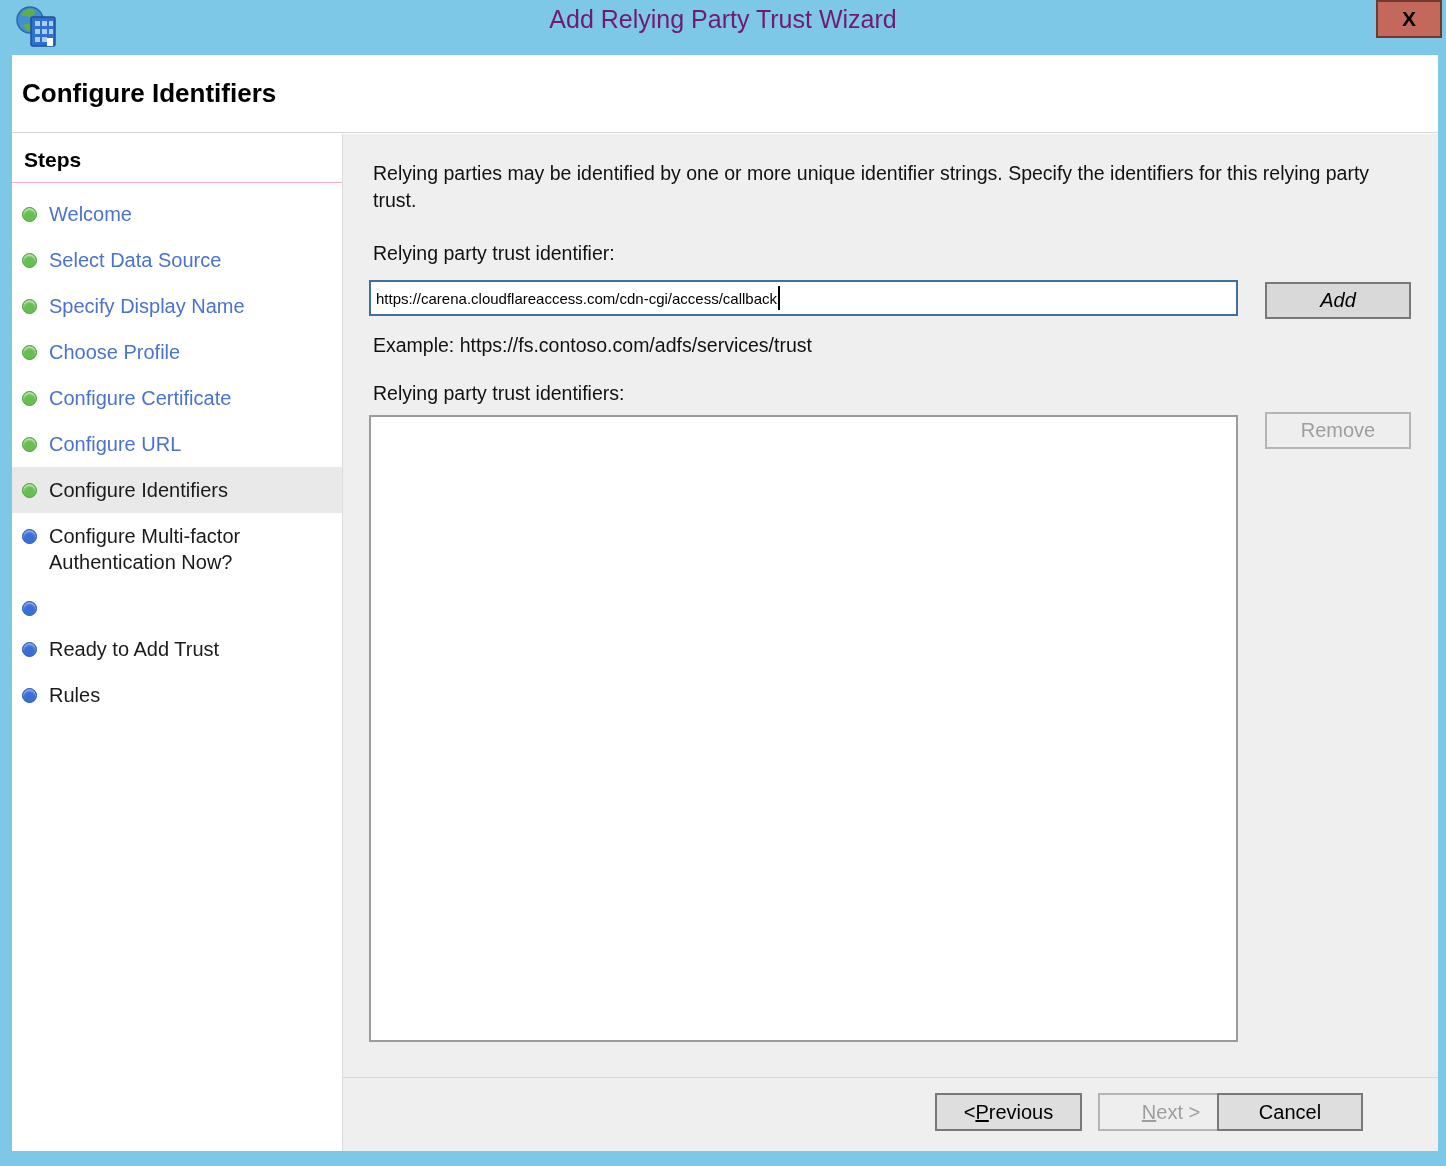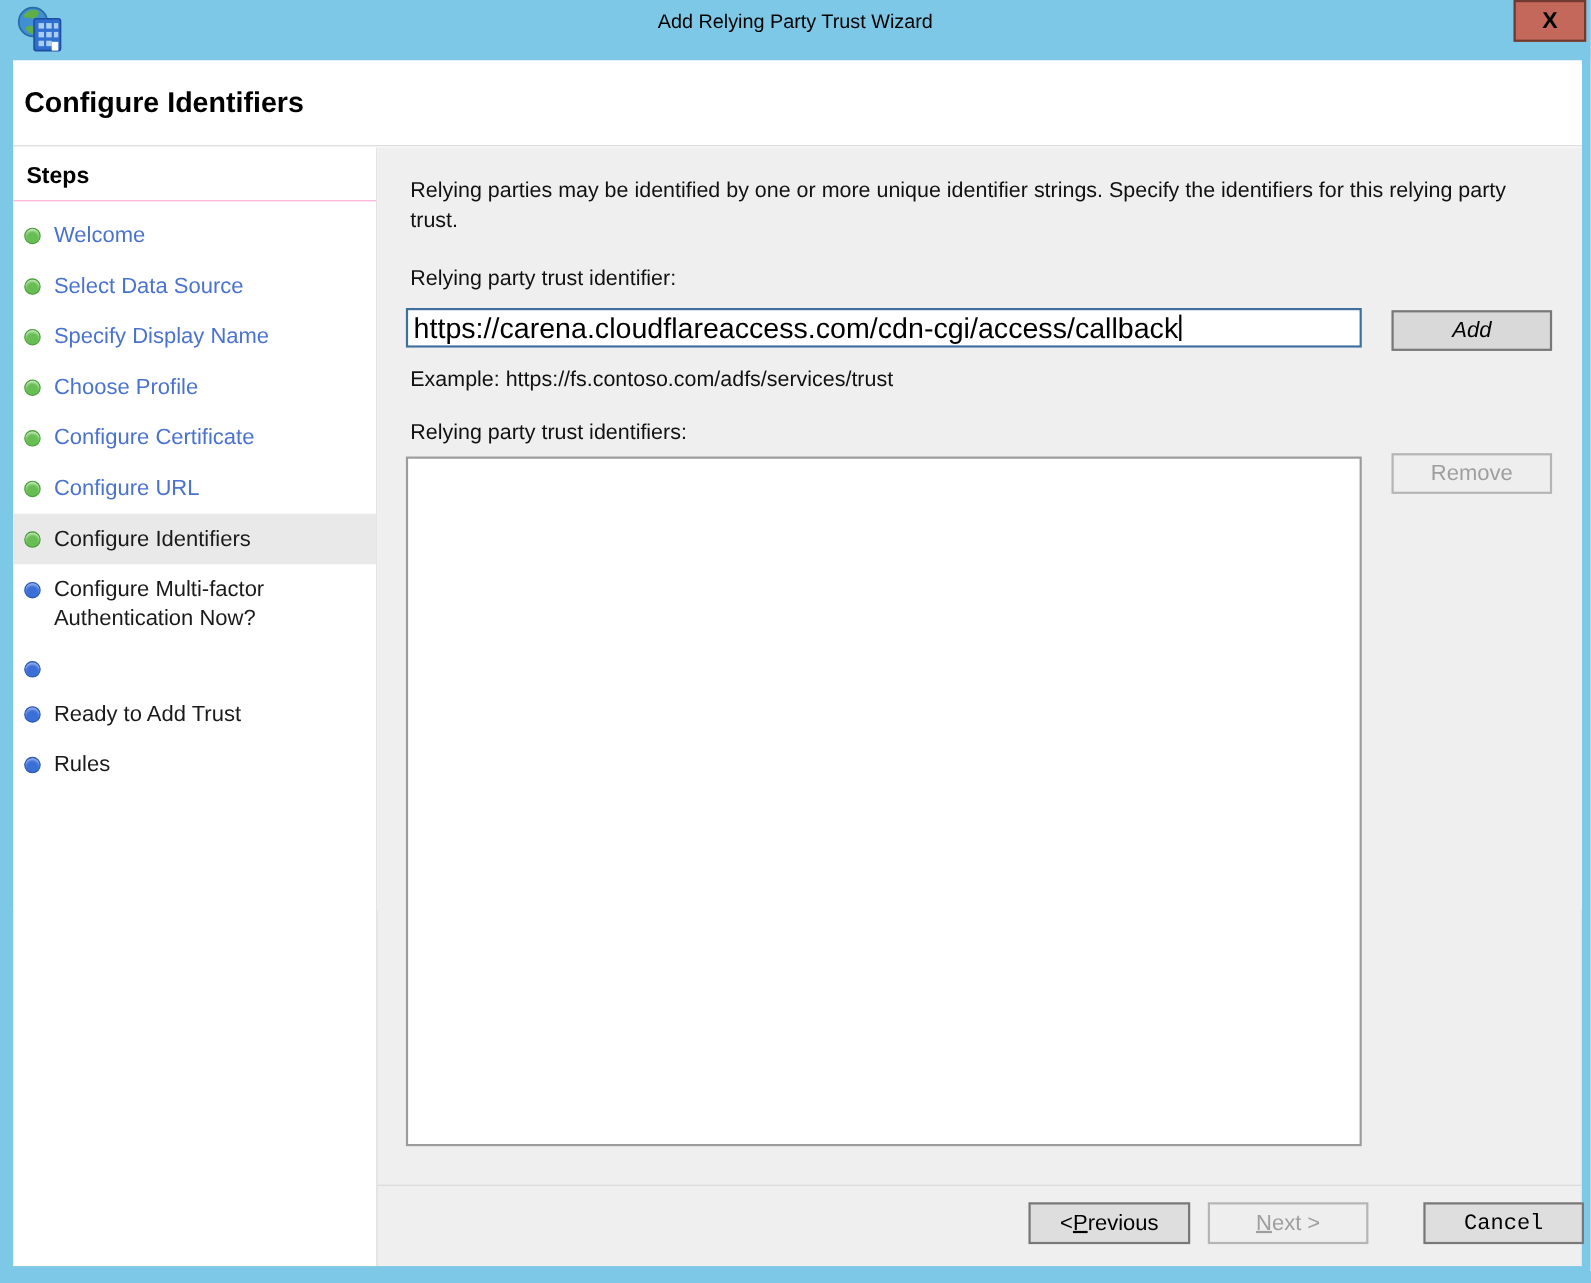--- a/index.html
+++ b/index.html
@@ -12,21 +12,21 @@
   }
 
   
   .titlebar {
     position:absolute; left:0; top:0; width:1446px; height:55px;
     background:#7dc8e6;
   }
   .titlebar .title {
     position:absolute; left:0; right:0; top:0; height:38px;
     display:flex; align-items:center; justify-content:center;
-    font-size:18px; color:#000000;
+    font-size:25px; color:#701a75;
   }
   .app-icon { position:absolute; left:14px; top:5px; width:46px; height:46px; }
   .close-btn {
     position:absolute; left:1376px; top:0; width:66px; height:38px;
     background:#c3685a; border:2px solid #713a30;
     display:flex; align-items:center; justify-content:center;
     font-size:21px; font-weight:bold; color:#000; cursor:pointer;
   }
 
   
@@ -86,21 +86,21 @@
   }
   .field-label { position:absolute; font-size:19.5px; color:#111; }
   .lbl-identifier { left:30px; top:108px; }
   .lbl-example   { left:30px; top:200px; }
   .lbl-list      { left:30px; top:248px; }
 
   .textbox {
     position:absolute; left:26px; top:146px; width:869px; height:36px;
     background:#ffffff; border:2px solid #3f6f9e;
     display:flex; align-items:center; padding-left:5px;
-    font-size:26px; color:#000; white-space:nowrap; overflow:hidden;
+    font-size:15px; color:#000; white-space:nowrap; overflow:hidden;
     cursor:text;
   }
   .caret { display:inline-block; width:2px; height:24px; background:#000; margin-left:1px; }
 
   .listbox {
     position:absolute; left:26px; top:281px; width:869px; height:627px;
     background:#ffffff; border:2px solid #9b9b9b;
   }
 
   .btn {
@@ -113,21 +113,21 @@
     background:#eeeeee; border-color:#b5b5b5; color:#9e9e9e; cursor:default;
   }
   .add-btn    { position:absolute; left:922px; top:148px; width:146px; height:37px;font-style:italic; }
   .remove-btn { position:absolute; left:922px; top:278px; width:146px; height:37px; }
 
   .footer-divider {
     position:absolute; left:0; top:943px; width:100%; height:1px; background:#d8d8d8;
   }
   .prev-btn   { position:absolute; left:592px; top:959px; width:147px; height:38px; }
   .next-btn   { position:absolute; left:755px; top:959px; width:146px; height:38px; }
-  .cancel-btn { position:absolute; left:951px; top:959px; width:146px; height:38px;font-family:Liberation Mono, monospace; }
+  .cancel-btn { position:absolute; left:874px; top:959px; width:146px; height:38px; }
   .accel { text-decoration:underline; }
 </style>
 </head>
 <body>
 
 <div class="window">
 
   <div class="titlebar">
     <svg class="app-icon" viewBox="0 0 46 46">
       <circle cx="16" cy="15" r="13" fill="#3f8fd2"></circle>

